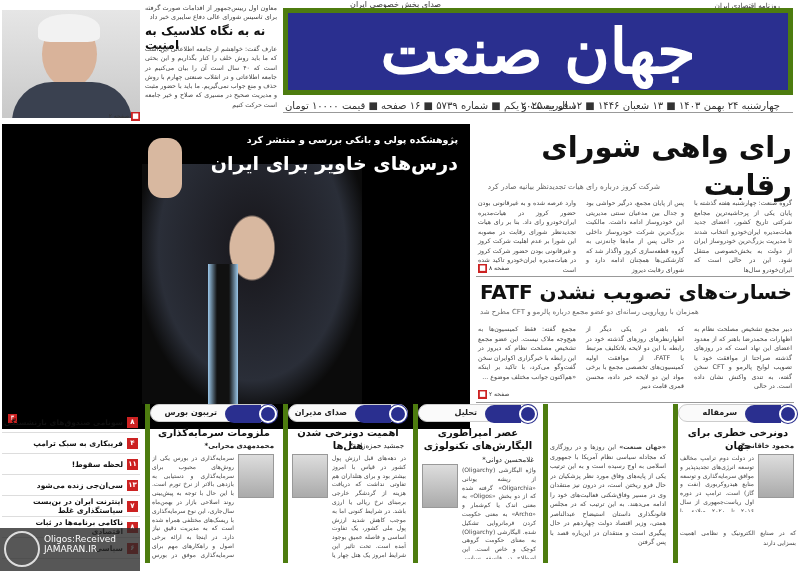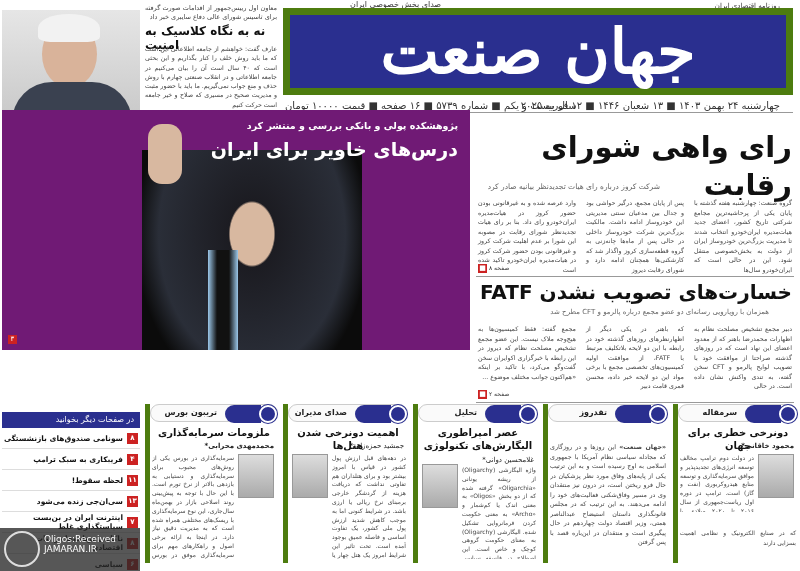--- a/index.html
+++ b/index.html
@@ -1,28 +1,28 @@
 <!DOCTYPE html>
 <html><head>
 <meta charset="utf-8">
 <style>
 *{box-sizing:border-box;margin:0;padding:0}
 body{width:800px;height:571px;background:#fff;font-family:"DejaVu Sans",sans-serif;overflow:hidden;position:relative;direction:rtl}
 .abs{position:absolute}
 .txt{font-size:7px;line-height:10px;color:#444;text-align:justify}
-.mast{left:283px;top:8px;width:510px;height:87px;background:#2a2f8f;border:7px solid #4d7c0f}
+.mast{left:283px;top:8px;width:510px;height:87px;background:#2a2f8f;border:5px solid #4d7c0f}
 .mast-title{position:absolute;inset:0;color:#fff;font-family:"DejaVu Serif",serif;font-weight:bold;font-size:62px;display:flex;align-items:center;justify-content:center;letter-spacing:2px}
 .tagline-top{left:350px;top:0;font-size:8px;color:#333}
 .tagline-right{right:20px;top:2px;font-size:7px;color:#333}
 .dateline{font-size:10px;color:#333}
 .hr{background:#999;height:1px}
 .photo-left{left:2px;top:10px;width:138px;height:108px;background:linear-gradient(#e6e6e6,#c9c9c9);overflow:hidden}
 .face{position:absolute;border-radius:50%}
 .lead-head{font-weight:bold;color:#111}
-.hero{left:2px;top:110px;width:468px;height:240px;background:#701a75;overflow:hidden}
+.hero{left:2px;top:124px;width:468px;height:305px;background:#000000;overflow:hidden}
 .red-sq{display:inline-block;width:9px;height:9px;background:#c22;color:#fff;font-size:7px;line-height:9px;text-align:center;vertical-align:middle}
 .col-card{position:absolute;top:404px;height:159px;border-left:5px solid #4d7c0f}
 .card-tab{position:absolute;top:0;right:0;left:0;height:18px;border:1px solid #ccc;border-radius:9px;background:#fafafa}
 .card-tab-blue{position:absolute;right:16px;top:0;width:36px;height:18px;background:#2a2f8f;border-radius:9px 0 0 9px}
 .card-logo{position:absolute;right:0;top:0;width:18px;height:18px;border-radius:50%;background:#2a2f8f;border:2px solid #fff;box-shadow:0 0 0 1px #2a2f8f}
 .card-label{position:absolute;right:60px;top:3px;font-size:8px;color:#222;font-weight:bold}
 .card-title{position:absolute;top:22px;right:4px;left:4px;font-size:10px;font-weight:bold;color:#111;text-align:center;line-height:13px}
 .sidebar-box{left:2px;top:412px;width:138px;height:159px}
 .sb-head{background:#2a2f8f;color:#fff;font-size:8px;padding:3px 6px;height:16px}
 .sb-item{height:21px;border-bottom:1px solid #ddd;font-size:7.5px;display:flex;align-items:center;gap:4px;padding-right:2px;color:#111;font-weight:bold}
@@ -64,29 +64,28 @@
 
 <div class="abs lead-head" style="right:8px;top:128px;width:320px;font-size:29px;text-align:right;line-height:38px">رای واهی شورای رقابت</div>
 <div class="abs txt" style="right:140px;top:182px;font-size:7.5px;color:#666">شرکت کروز درباره رای هیات تجدیدنظر بیانیه صادر کرد</div>
 <div class="abs txt" style="right:8px;top:198px;width:98px;font-size:6.3px;line-height:9.5px">گروه صنعت: چهارشنبه هفته گذشته با پایان یکی از پرحاشیه‌ترین مجامع شرکتی تاریخ کشور، اعضای جدید هیات‌مدیره ایران‌خودرو انتخاب شدند تا مدیریت بزرگ‌ترین خودروساز ایران از دولت به بخش‌خصوصی منتقل شود. این در حالی است که ایران‌خودرو سال‌ها</div>
 <div class="abs txt" style="right:116px;top:198px;width:98px;font-size:6.3px;line-height:9.5px">پس از پایان مجمع، درگیر حواشی بود و جدال بین مدعیان سنتی مدیریتی این خودروساز ادامه داشت. مالکیت بزرگ‌ترین شرکت خودروساز داخلی در حالی پس از ماه‌ها چانه‌زنی به گروه قطعه‌سازی کروز واگذار شد که کارشکنی‌ها همچنان ادامه دارد و شورای رقابت دیروز</div>
 <div class="abs txt" style="right:224px;top:198px;width:98px;font-size:6.3px;line-height:9.5px">وارد عرصه شده و به غیرقانونی بودن حضور کروز در هیات‌مدیره ایران‌خودرو رای داد. بنا بر رای هیات تجدیدنظر شورای رقابت در مصوبه این شورا بر عدم اهلیت شرکت کروز و غیرقانونی بودن حضور شرکت کروز در هیات‌مدیره ایران‌خودرو تاکید شده است</div>
 <div class="abs" style="left:478px;top:264px;font-size:6px;color:#333"><span>صفحه ۸</span> <span class="red-sq">■</span></div>
 <div class="abs hr" style="left:476px;top:276px;width:318px"></div>
 
 <div class="abs lead-head" style="right:8px;top:280px;width:320px;font-size:20px;">خسارت‌های تصویب نشدن FATF</div>
-<div class="abs txt" style="right:31px;top:307px;width:300px;font-size:7px;color:#666;text-align:right">همزمان با رویارویی رسانه‌ای دو عضو مجمع درباره پالرمو و CFT مطرح شد</div>
+<div class="abs txt" style="right:20px;top:307px;width:300px;font-size:7px;color:#666;text-align:left">همزمان با رویارویی رسانه‌ای دو عضو مجمع درباره پالرمو و CFT مطرح شد</div>
 <div class="abs txt" style="right:8px;top:324px;width:98px;font-size:6.3px;line-height:9.5px">دبیر مجمع تشخیص مصلحت نظام به اظهارات محمدرضا باهنر که از معدود اعضای این نهاد است که در روزهای گذشته صراحتا از موافقت خود با تصویب لوایح پالرمو و CFT سخن گفته، به تندی واکنش نشان داده است. در حالی</div>
 <div class="abs txt" style="right:116px;top:324px;width:98px;font-size:6.3px;line-height:9.5px">که باهنر در یکی دیگر از اظهارنظرهای روزهای گذشته خود در رابطه با این دو لایحه بلاتکلیف مرتبط با FATF، از موافقت اولیه کمیسیون‌های تخصصی مجمع با برخی مواد این دو لایحه خبر داده، محسن قمری قامت دبیر</div>
 <div class="abs txt" style="right:224px;top:324px;width:98px;font-size:6.3px;line-height:9.5px">مجمع گفته: فقط کمیسیون‌ها به هیچ‌وجه ملاک نیست. این عضو مجمع تشخیص مصلحت نظام که دیروز در این رابطه با خبرگزاری اکوایران سخن گفت‌وگو می‌کرد، با تاکید بر اینکه «هم‌اکنون جوانب مختلف موضوع ...</div>
 <div class="abs" style="left:478px;top:390px;font-size:6px;color:#333"><span>صفحه ۲</span> <span class="red-sq">■</span></div>
 <div class="abs hr" style="left:476px;top:402px;width:318px"></div>
 
 <div class="abs sidebar-box">
-  <div class="sb-head">در صفحات دیگر بخوانید</div>
   <div class="sb-item">
       <span class="sb-num">۸</span>
       <span>سونامی صندوق‌های بازنشستگی</span>
     </div>
   <div class="sb-item">
       <span class="sb-num">۴</span>
       <span>فریبکاری به سبک ترامپ</span>
     </div>
   <div class="sb-item">
       <span class="sb-num">۱۱</span>
@@ -140,25 +139,20 @@
       <div class="card-logo"></div>
       <div class="card-label">تحلیل</div>
     </div>
   <div class="card-title">عصر امپراطوری الیگارش‌های تکنولوژی</div>
   <div class="thumb" style="left:4px;top:60px"></div>
   <div class="abs" style="right:4px;top:52px;font-size:7px;color:#222">غلامحسین دوانی*</div>
   <div class="abs txt" style="right:2px;left:44px;top:62px;height:93px;overflow:hidden;font-size:6px;line-height:8.8px">واژه الیگارشی (Oligarchy) از ریشه یونانی «Oligarchia» گرفته شده که از دو بخش «Oligos» به معنی اندک یا کم‌شمار و «Archo» به معنی حکومت کردن فرمانروایی تشکیل شده. الیگارشی (Oligarchy) به معنای حکومت گروهی کوچک و خاص است. این اصطلاح در فلسفه سیاسی یونان باستان به‌ویژه در آثار افلاطون و ارسطو برای توصیف نوعی حکومت به کار می‌رفت.</div>
 </div>
 
 <div class="col-card" style="left:543px;width:125px">
-  <div class="card-tab">
-      <div class="card-tab-blue"></div>
-      <div class="card-logo"></div>
-      <div class="card-label">تقدروز</div>
-    </div>
   <div class="abs txt" style="right:2px;left:2px;top:38px;height:118px;overflow:hidden;font-size:6.3px;line-height:9.5px"><b>«جهان صنعت»</b> <span>این روزها و در روزگاری که مجادله سیاسی نظام آمریکا با جمهوری اسلامی به اوج رسیده است و به این ترتیب یکی از پایه‌های وفاق مورد نظر پزشکیان در حال فرو ریختن است، در درون نیز منتقدان وی در مسیر وفاق‌شکنی فعالیت‌های خود را ادامه می‌دهند. به این ترتیب که در مجلس قانونگذاری داستان استیضاح عبدالناصر همتی، وزیر اقتصاد دولت چهاردهم در حال پیگیری است و منتقدان در این‌باره قصد با پس گرفتن</span></div>
 </div>
 
 <div class="col-card" style="left:673px;width:125px">
   <div class="card-tab">
       <div class="card-tab-blue"></div>
       <div class="card-logo"></div>
       <div class="card-label">سرمقاله</div>
     </div>
   <div class="card-title">دونرخی خطری برای جهان</div>

